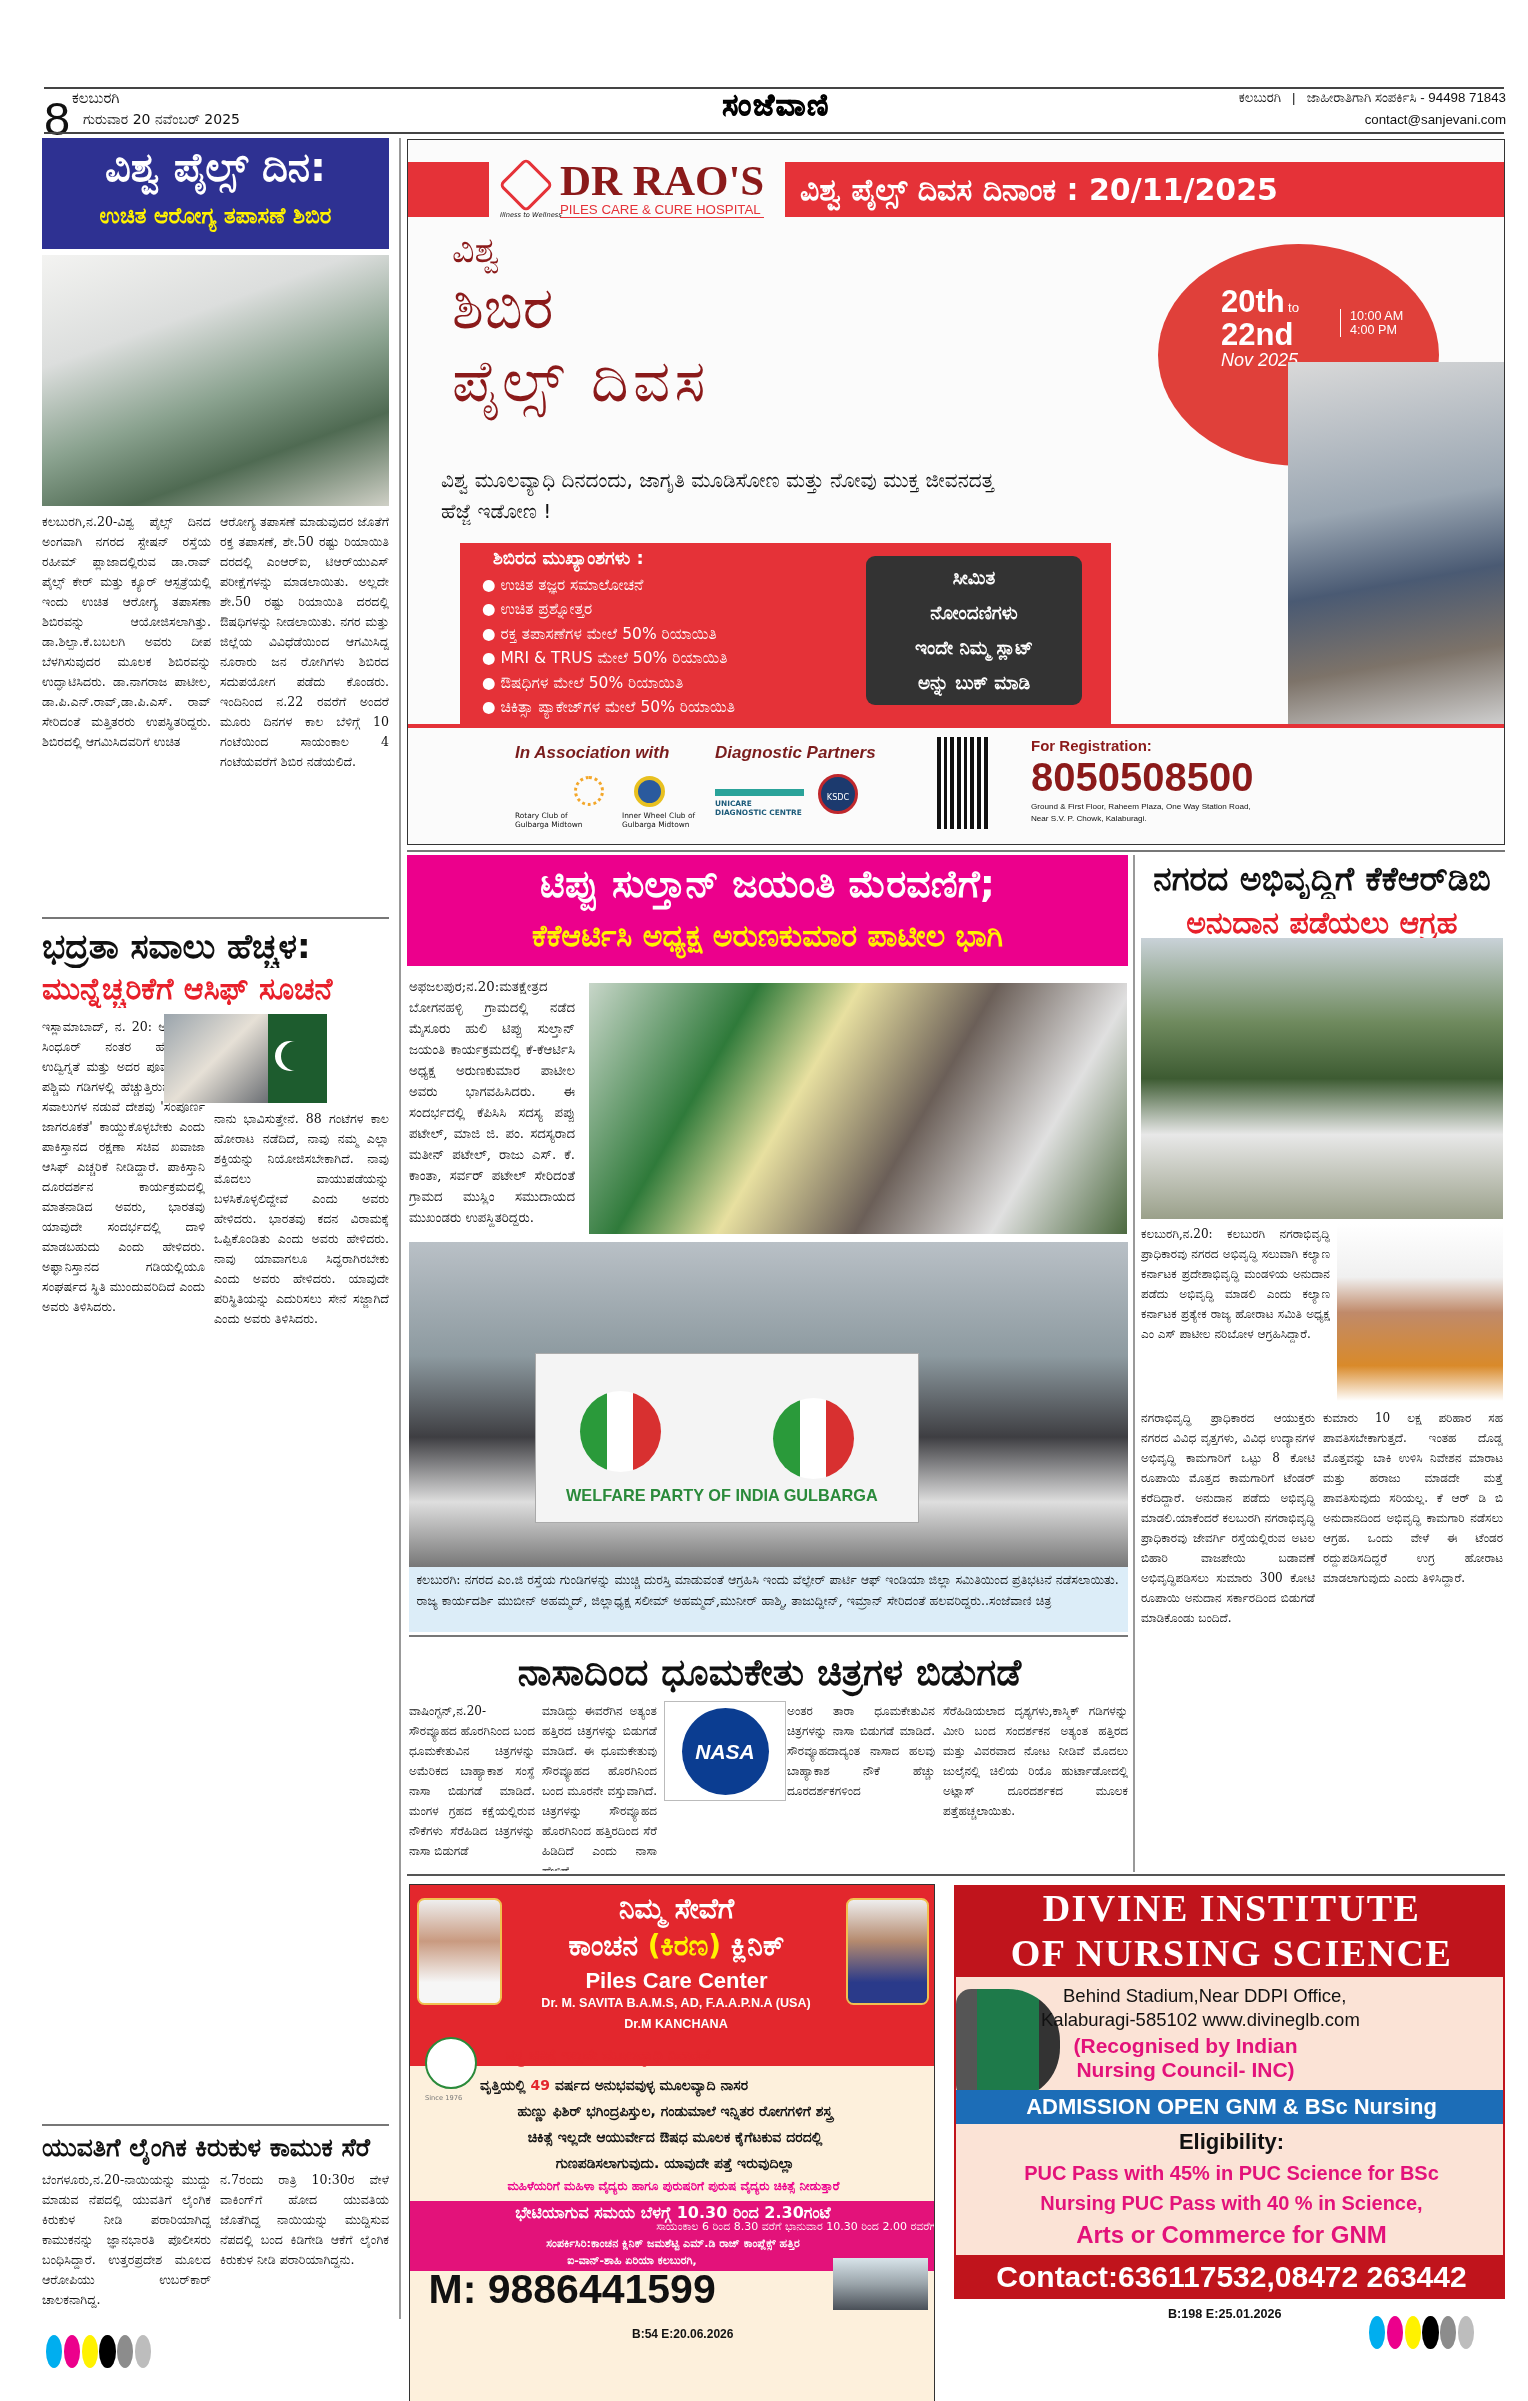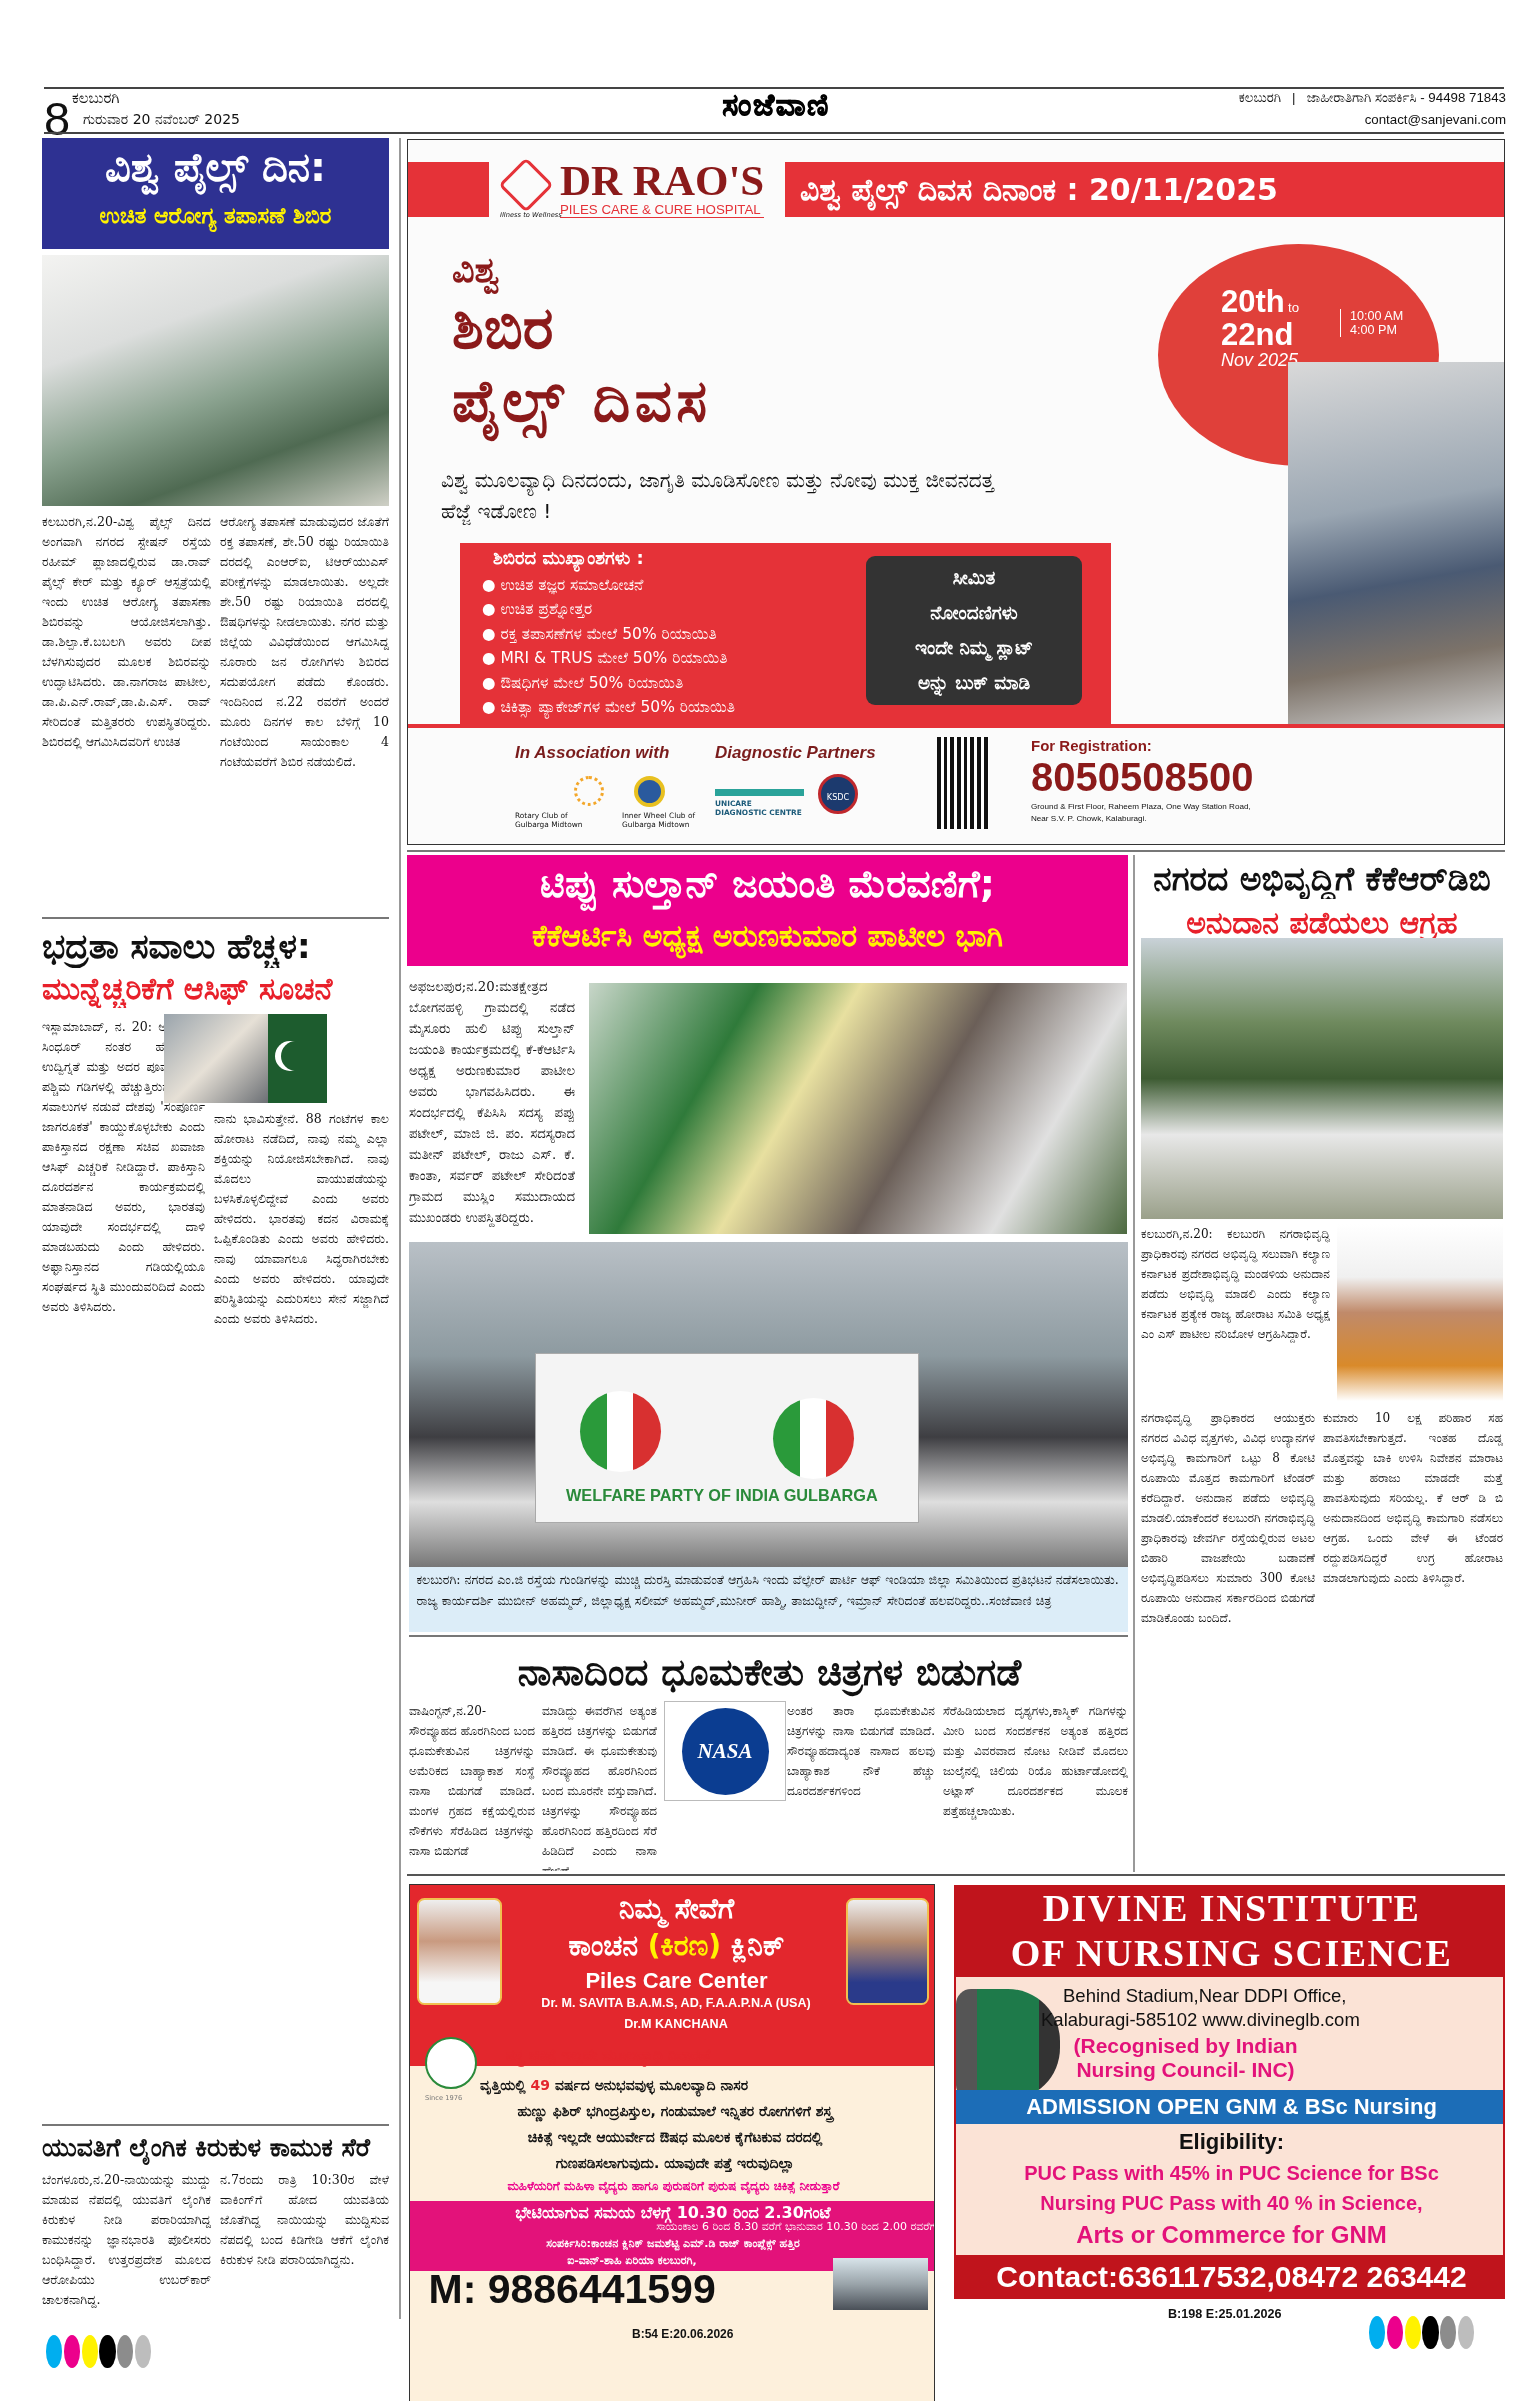--- a/index.html
+++ b/index.html
@@ -65,21 +65,21 @@
   <div class="abs" style="left:92px;top:18.5px;width:52px;height:59px;">
     <div style="width:44px;height:44px;border:4.4px solid #e53238;border-radius:7.4px;transform:rotate(45deg) scale(.75);"></div>
     <div style="font-size:6.7px;font-style:italic;white-space:nowrap;">Illness to Wellness</div>
   </div>
   <div class="abs" style="left:152px;top:18.5px;">
     <div style="font-family:'Liberation Serif',serif;font-size:43px;font-weight:bold;color:#8b1a1a;line-height:43px;">DR RAO'S</div>
     <div style="font-family:'Liberation Sans',sans-serif;font-size:13.3px;color:#e53238;border-bottom:1.5px solid #e53238;">PILES CARE &amp; CURE HOSPITAL</div>
   </div>
   <div class="abs ad-red headline" style="left:377px;top:22px;width:721px;height:55px;color:#fff;font-size:30px;line-height:55px;padding-left:15px;">ವಿಶ್ವ ಪೈಲ್ಸ್ ದಿವಸ ದಿನಾಂಕ : 20/11/2025</div>
 
-  <div class="abs" style="left:44px;top:107px;color:#8b1a1a;font-weight:bold;">
+  <div class="abs" style="left:44px;top:87px;color:#8b1a1a;font-weight:normal;">
     <div style="font-size:35px;line-height:46px;">ವಿಶ್ವ</div>
     <div style="font-size:58px;line-height:71px;">ಶಿಬಿರ</div>
     <div style="font-size:58px;line-height:74px;letter-spacing:4.4px;">ಪೈಲ್ಸ್ ದಿವಸ</div>
   </div>
 
   <div class="abs" style="left:750px;top:104px;width:281px;height:222px;border-radius:50%;background:#e0403a;"></div>
   <div class="abs" style="left:813px;top:144px;color:#fff;font-family:'Liberation Sans',sans-serif;">
     <span style="font-size:31px;font-weight:bold;">20th</span>
     <span style="font-size:13.3px;">to</span><br>
     <span style="font-size:31px;font-weight:bold;line-height:30px;">22nd</span><br>
@@ -142,21 +142,21 @@
     <div class="abs" style="left:30px;top:132px;font-size:16.3px;font-weight:bold;color:#2a8a3a;font-family:'Liberation Sans',sans-serif;white-space:nowrap;">WELFARE PARTY OF INDIA GULBARGA</div>
   </div>
 </div>
 <div class="abs" style="left:409px;top:1567px;width:719px;height:65px;background:#dcedf8;font-family:'DejaVu Serif',serif;font-size:12.6px;line-height:21px;padding:1.5px 7.4px;">ಕಲಬುರಗಿ: ನಗರದ ಎಂ.ಜಿ ರಸ್ತೆಯ ಗುಂಡಿಗಳನ್ನು ಮುಚ್ಚಿ ದುರಸ್ತಿ ಮಾಡುವಂತೆ ಆಗ್ರಹಿಸಿ ಇಂದು ವೆಲ್ಫೇರ್ ಪಾರ್ಟಿ ಆಫ್ ಇಂಡಿಯಾ ಜಿಲ್ಲಾ ಸಮಿತಿಯಿಂದ ಪ್ರತಿಭಟನೆ ನಡೆಸಲಾಯಿತು. ರಾಜ್ಯ ಕಾರ್ಯದರ್ಶಿ ಮುಬೀನ್ ಅಹಮ್ಮದ್, ಜಿಲ್ಲಾಧ್ಯಕ್ಷ ಸಲೀಮ್ ಅಹಮ್ಮದ್,ಮುನೀರ್ ಹಾಶ್ಮಿ, ತಾಜುದ್ದೀನ್, ಇಮ್ರಾನ್ ಸೇರಿದಂತೆ ಹಲವರಿದ್ದರು..ಸಂಜೆವಾಣಿ ಚಿತ್ರ</div>
 <div class="rule" style="left:409px;top:1635px;width:719px;height:1.5px;background:#777;"></div>
 
 <div class="abs headline" style="left:409px;top:1643px;width:721px;font-size:37px;line-height:59px;text-align:center;">ನಾಸಾದಿಂದ ಧೂಮಕೇತು ಚಿತ್ರಗಳ ಬಿಡುಗಡೆ</div>
 <div class="abs col-text" style="left:409px;top:1701px;width:126px;height:170px;font-size:12px;">ವಾಷಿಂಗ್ಟನ್,ನ.20- ಸೌರವ್ಯೂಹದ ಹೊರಗಿನಿಂದ ಬಂದ ಧೂಮಕೇತುವಿನ ಚಿತ್ರಗಳನ್ನು ಅಮೆರಿಕದ ಬಾಹ್ಯಾಕಾಶ ಸಂಸ್ಥೆ ನಾಸಾ ಬಿಡುಗಡೆ ಮಾಡಿದೆ. ಮಂಗಳ ಗ್ರಹದ ಕಕ್ಷೆಯಲ್ಲಿರುವ ನೌಕೆಗಳು ಸೆರೆಹಿಡಿದ ಚಿತ್ರಗಳನ್ನು ನಾಸಾ ಬಿಡುಗಡೆ</div>
 <div class="abs col-text" style="left:542px;top:1701px;width:115px;height:170px;font-size:12px;">ಮಾಡಿದ್ದು ಈವರೆಗಿನ ಅತ್ಯಂತ ಹತ್ತಿರದ ಚಿತ್ರಗಳನ್ನು ಬಿಡುಗಡೆ ಮಾಡಿದೆ. ಈ ಧೂಮಕೇತುವು ಸೌರವ್ಯೂಹದ ಹೊರಗಿನಿಂದ ಬಂದ ಮೂರನೇ ವಸ್ತುವಾಗಿದೆ. ಚಿತ್ರಗಳನ್ನು ಸೌರವ್ಯೂಹದ ಹೊರಗಿನಿಂದ ಹತ್ತಿರದಿಂದ ಸೆರೆ ಹಿಡಿದಿದೆ ಎಂದು ನಾಸಾ ಹೇಳಿದೆ</div>
 <div class="abs" style="left:664px;top:1701px;width:122px;height:100px;border:0.7px solid #bbb;background:#fff;">
-  <div style="margin:6px auto;width:87px;height:87px;border-radius:50%;background:#0b3d91;color:#fff;text-align:center;line-height:87px;font-weight:bold;font-size:21px;font-style:italic;font-family:Liberation Serif, serif;">NASA</div>
+  <div style="margin:6px auto;width:87px;height:87px;border-radius:50%;background:#0b3d91;color:#fff;text-align:center;line-height:87px;font-weight:bold;font-size:21px;font-style:italic;font-family:Liberation Sans, sans-serif;">NASA</div>
 </div>
 <div class="abs col-text" style="left:787px;top:1701px;width:148px;height:170px;font-size:12px;">ಅಂತರ ತಾರಾ ಧೂಮಕೇತುವಿನ ಚಿತ್ರಗಳನ್ನು ನಾಸಾ ಬಿಡುಗಡೆ ಮಾಡಿದೆ. ಸೌರವ್ಯೂಹದಾದ್ಯಂತ ನಾಸಾದ ಹಲವು ಬಾಹ್ಯಾಕಾಶ ನೌಕೆ ಹೆಚ್ಚು ದೂರದರ್ಶಕಗಳಿಂದ</div>
 <div class="abs col-text" style="left:943px;top:1701px;width:185px;height:170px;font-size:12px;">ಸೆರೆಹಿಡಿಯಲಾದ ದೃಶ್ಯಗಳು,ಕಾಸ್ಮಿಕ್ ಗಡಿಗಳನ್ನು ಮೀರಿ ಬಂದ ಸಂದರ್ಶಕನ ಅತ್ಯಂತ ಹತ್ತಿರದ ಮತ್ತು ವಿವರವಾದ ನೋಟ ನೀಡಿವೆ ಮೊದಲು ಜುಲೈನಲ್ಲಿ ಚಿಲಿಯ ರಿಯೊ ಹುರ್ಟಾಡೋದಲ್ಲಿ ಅಟ್ಲಾಸ್ ದೂರದರ್ಶಕದ ಮೂಲಕ ಪತ್ತೆಹಚ್ಚಲಾಯಿತು.</div>
 
 <div class="rule" style="left:1133px;top:855px;width:1.5px;height:1017px;background:#999;"></div>
 <div class="abs headline" style="left:1139px;top:858px;width:366px;font-size:33px;line-height:41px;text-align:center;">ನಗರದ ಅಭಿವೃದ್ಧಿಗೆ ಕೆಕೆಆರ್‌ಡಿಬಿ</div>
 <div class="abs headline" style="left:1139px;top:901px;width:366px;font-size:30px;line-height:43px;text-align:center;color:#e8202a;">ಅನುದಾನ ಪಡೆಯಲು ಆಗ್ರಹ</div>
 <div class="abs photo" style="left:1141px;top:938px;width:362px;height:281px;background:linear-gradient(180deg,#c9d2d8 0%,#6f8a5e 30%,#3d5b32 50%,#e8e8e8 70%,#9aa08a 100%);"></div>
 <div class="abs col-text" style="left:1141px;top:1224px;width:189px;height:181px;font-size:12px;line-height:20px;">ಕಲಬುರಗಿ,ನ.20: ಕಲಬುರಗಿ ನಗರಾಭಿವೃದ್ಧಿ ಪ್ರಾಧಿಕಾರವು ನಗರದ ಅಭಿವೃದ್ಧಿ ಸಲುವಾಗಿ ಕಲ್ಯಾಣ ಕರ್ನಾಟಕ ಪ್ರದೇಶಾಭಿವೃದ್ಧಿ ಮಂಡಳಿಯ ಅನುದಾನ ಪಡೆದು ಅಭಿವೃದ್ಧಿ ಮಾಡಲಿ ಎಂದು ಕಲ್ಯಾಣ ಕರ್ನಾಟಕ ಪ್ರತ್ಯೇಕ ರಾಜ್ಯ ಹೋರಾಟ ಸಮಿತಿ ಅಧ್ಯಕ್ಷ ಎಂ ಎಸ್ ಪಾಟೀಲ ನರಿಬೋಳ ಆಗ್ರಹಿಸಿದ್ದಾರೆ.</div>
 <div class="abs photo" style="left:1337px;top:1224px;width:166px;height:177px;background:linear-gradient(180deg,#fff 0%,#f0f0f0 30%,#c08a6a 50%,#d98a2a 80%,#fff);"></div>

